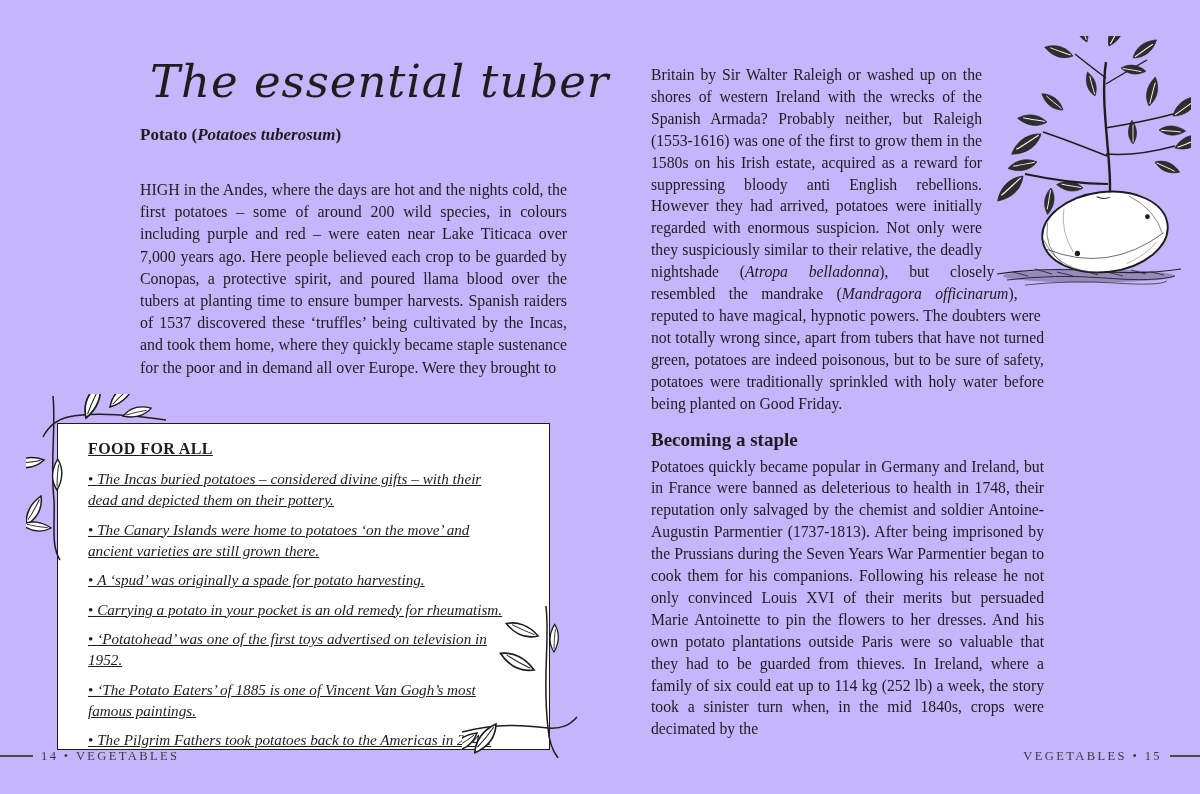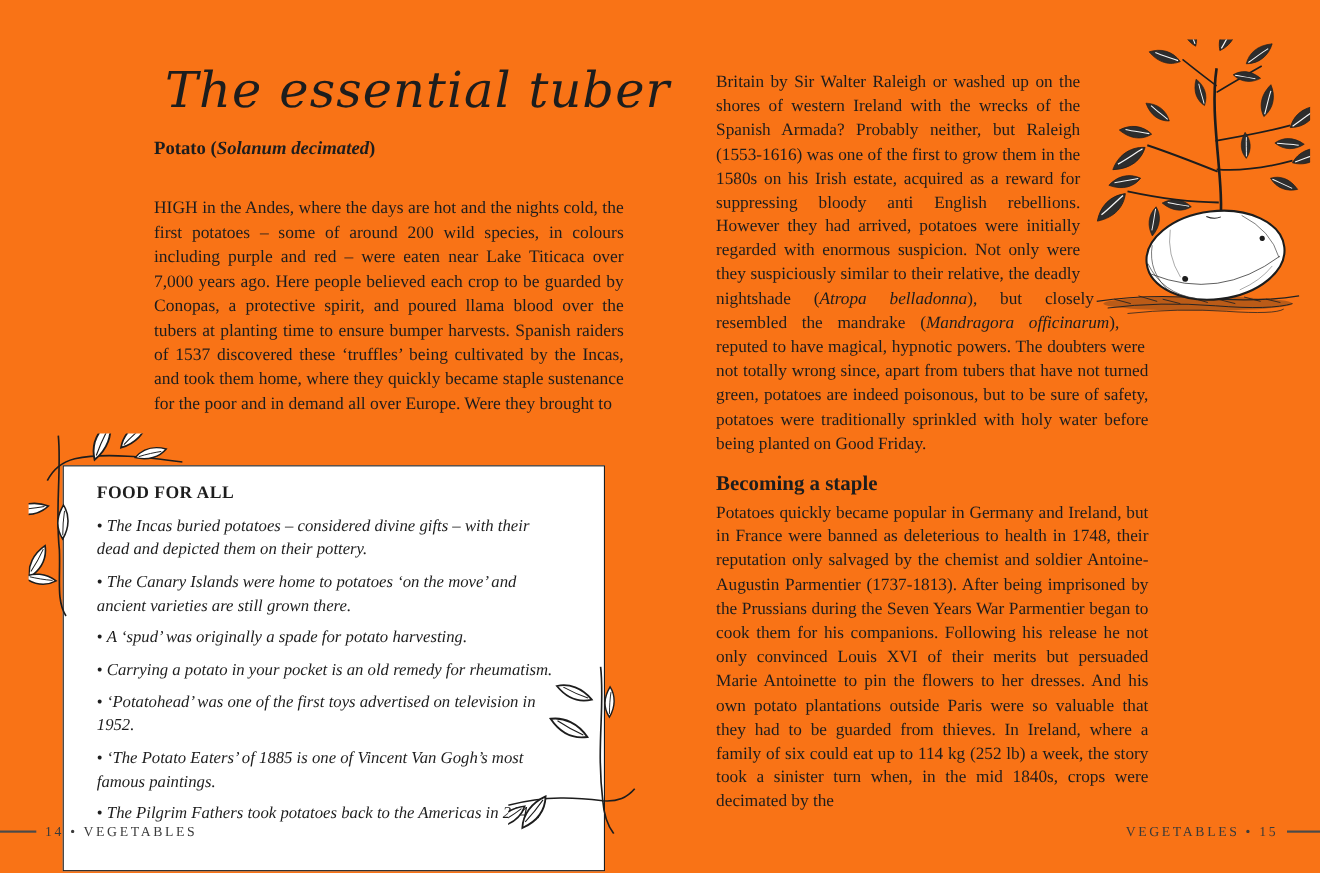--- a/index.html
+++ b/index.html
@@ -1,38 +1,38 @@
 <!DOCTYPE html>
 <html><head>
 <meta charset="utf-8">
 <style>
   html,body{margin:0;padding:0;background:#ffffff;}
   .spread{
-    position:relative;width:1200px;height:794px;background:#f97316;
+    position:relative;width:1200px;height:794px;background:#c4b5fd;
     color:#1d1d1d;font-family:"Liberation Serif",serif;overflow:hidden;
   }
   
   .title{
     position:absolute;left:150px;top:54px;margin:0;
     font-family:"DejaVu Serif",serif;font-style:italic;font-weight:normal;
     font-size:45px;line-height:56px;letter-spacing:1px;color:#1d1d1d;
   }
   .subtitle{
     position:absolute;left:140px;top:125px;margin:0;
     font-size:17px;font-weight:bold;
   }
   .subtitle .sp{font-style:italic;}
   .intro{
     position:absolute;left:140px;top:179px;width:427px;margin:0;
     font-size:15.9px;line-height:22.2px;text-align:justify;
   }
   .food-box{
-    position:absolute;left:57px;top:423px;width:493px;height:369px;
+    position:absolute;left:57px;top:423px;width:493px;height:327px;
     border:1.7px solid #1d1d1d;box-sizing:border-box;
-    padding:16px 36px 0 30px;background:#fff;
+    padding:16px 36px 0 30px;background:#fff;text-decoration:underline;
   }
   .food-box h2{
     margin:0 0 10px 0;font-size:16px;font-weight:bold;letter-spacing:.4px;
   }
   .food-box ul{margin:0;padding:0;list-style:none;}
   .food-box li{
     font-style:italic;font-size:15.2px;line-height:21px;margin:0 0 8.5px 0;
   }
   .food-box li .rm{font-style:normal;}
   .food-box li .dot{font-style:normal;}
@@ -61,21 +61,21 @@
   .footer-right{right:38px;}
 </style>
 </head>
 <body>
 
 <div class="spread">
 
   <section>
     <h1 class="title">The essential tuber</h1>
 
-    <p class="subtitle"><span>Potato (</span><span class="sp">Solanum decimated</span><span>)</span></p>
+    <p class="subtitle"><span>Potato (</span><span class="sp">Potatoes tuberosum</span><span>)</span></p>
 
     <p class="intro">HIGH in the Andes, where the days are hot and the nights cold, the first potatoes – some of around 200 wild species, in colours including purple and red – were eaten near Lake Titicaca over 7,000 years ago. Here people believed each crop to be guarded by Conopas, a protective spirit, and poured llama blood over the tubers at planting time to ensure bumper harvests. Spanish raiders of 1537 discovered these ‘truffles’ being cultivated by the Incas, and took them home, where they quickly became staple sustenance for the poor and in demand all over Europe. Were they brought to</p>
 
     <div class="food-box">
       <h2>FOOD FOR ALL</h2>
       <ul>
           <li><span class="dot">• </span><span>The Incas buried potatoes – considered divine gifts – with their dead and depicted them on their pottery.</span></li>
           <li><span class="dot">• </span><span>The Canary Islands were home to potatoes ‘on the move’ and ancient varieties are still grown there.</span></li>
           <li><span class="dot">• </span><span>A ‘spud’ was originally a spade for potato harvesting.</span></li>
           <li><span class="dot">• </span><span>Carrying a potato in your pocket is an old remedy for rheumatism.</span></li>

